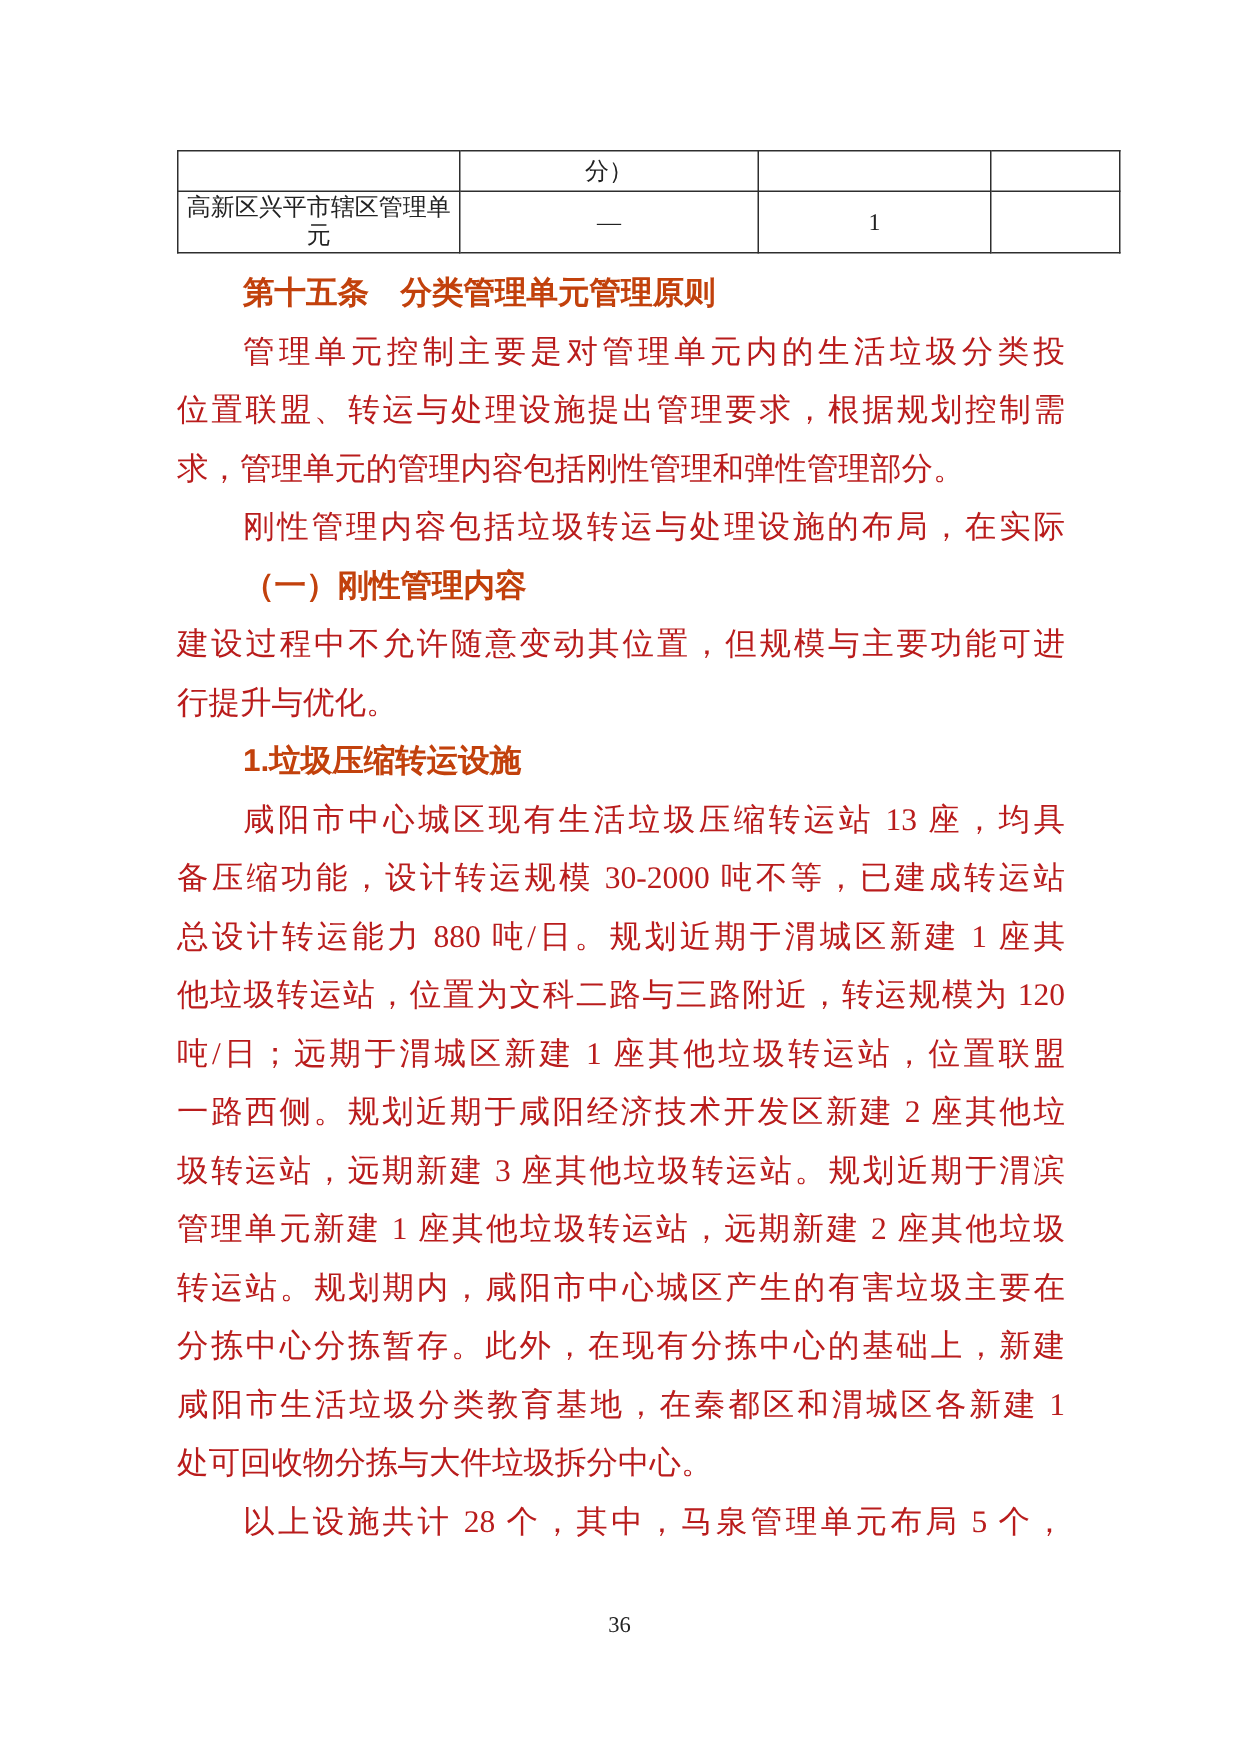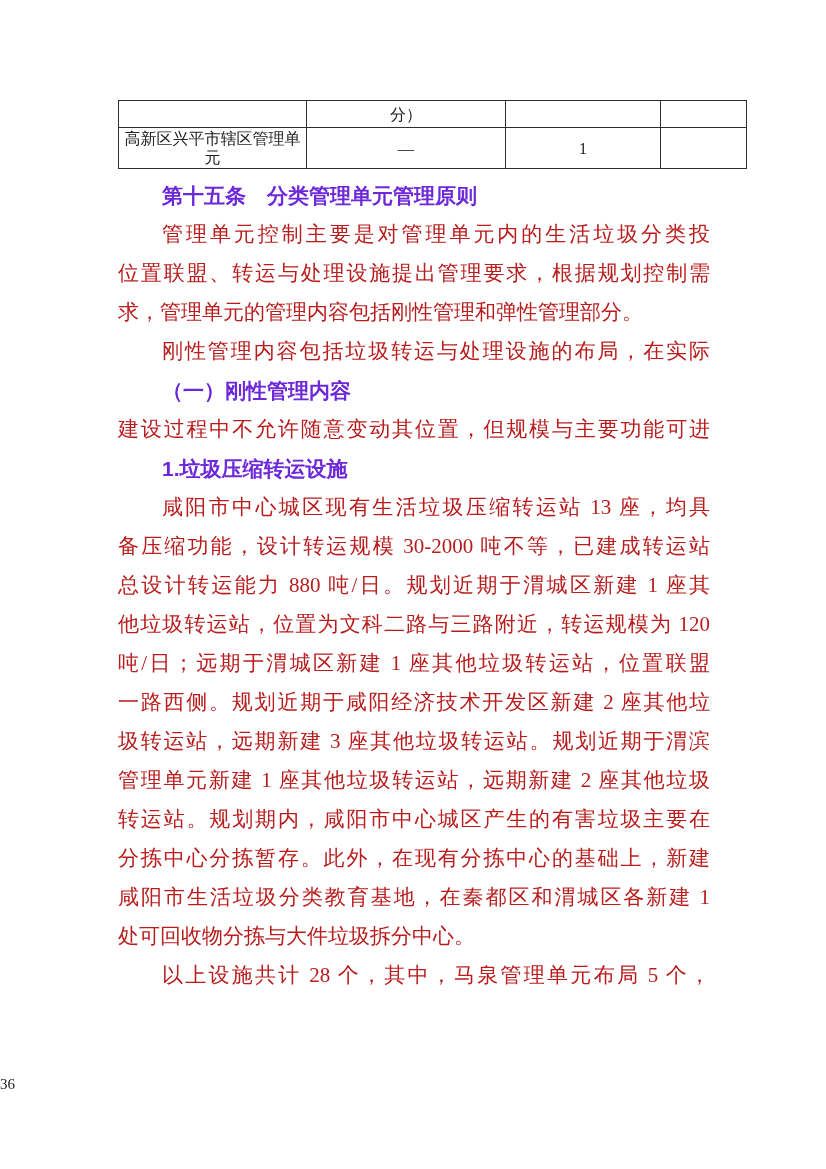--- a/index.html
+++ b/index.html
@@ -60,30 +60,30 @@
   .line.fill {
     white-space: normal;
     text-align: justify;
     text-align-last: justify;
     text-justify: inter-character;
   }
   .indent { text-indent: 44px; }
   .heading {
     font-weight: bold;
     font-family: "Liberation Sans", "DejaVu Sans", sans-serif;
-    color: #6d28d9;
+    color: #c2410c;
   }
 
   
   .page-number {
     position: absolute;
     left: 0;
     top: 1076px;
     width: 100%;
-    text-align: left;
+    text-align: center;
     font-size: 15px;
     color: #222;
   }
 </style>
 </head>
 <body>
 
 <div class="page">
 
   <table class="doc-table">
@@ -104,20 +104,21 @@
     </table>
 
   <div class="content">
     <div class="line indent heading">第十五条　分类管理单元管理原则</div>
     <div class="line indent fill">管理单元控制主要是对管理单元内的生活垃圾分类投</div>
     <div class="line fill">位置联盟、转运与处理设施提出管理要求，根据规划控制需</div>
     <div class="line">求，管理单元的管理内容包括刚性管理和弹性管理部分。</div>
     <div class="line indent fill">刚性管理内容包括垃圾转运与处理设施的布局，在实际</div>
     <div class="line indent heading">（一）刚性管理内容</div>
     <div class="line fill">建设过程中不允许随意变动其位置，但规模与主要功能可进</div>
+    <div class="line">行提升与优化。</div>
     <div class="line indent heading">1.垃圾压缩转运设施</div>
     <div class="line indent fill">咸阳市中心城区现有生活垃圾压缩转运站 13 座，均具</div>
     <div class="line fill">备压缩功能，设计转运规模 30-2000 吨不等，已建成转运站</div>
     <div class="line fill">总设计转运能力 880 吨/日。规划近期于渭城区新建 1 座其</div>
     <div class="line fill">他垃圾转运站，位置为文科二路与三路附近，转运规模为 120</div>
     <div class="line fill">吨/日；远期于渭城区新建 1 座其他垃圾转运站，位置联盟</div>
     <div class="line fill">一路西侧。规划近期于咸阳经济技术开发区新建 2 座其他垃</div>
     <div class="line fill">圾转运站，远期新建 3 座其他垃圾转运站。规划近期于渭滨</div>
     <div class="line fill">管理单元新建 1 座其他垃圾转运站，远期新建 2 座其他垃圾</div>
     <div class="line fill">转运站。规划期内，咸阳市中心城区产生的有害垃圾主要在</div>

